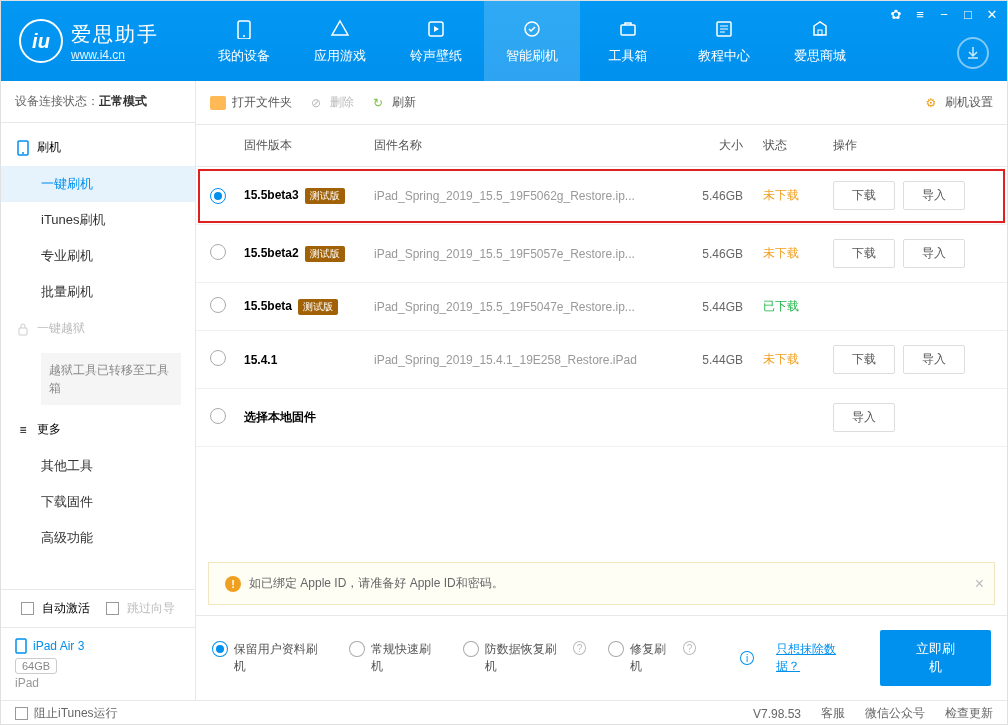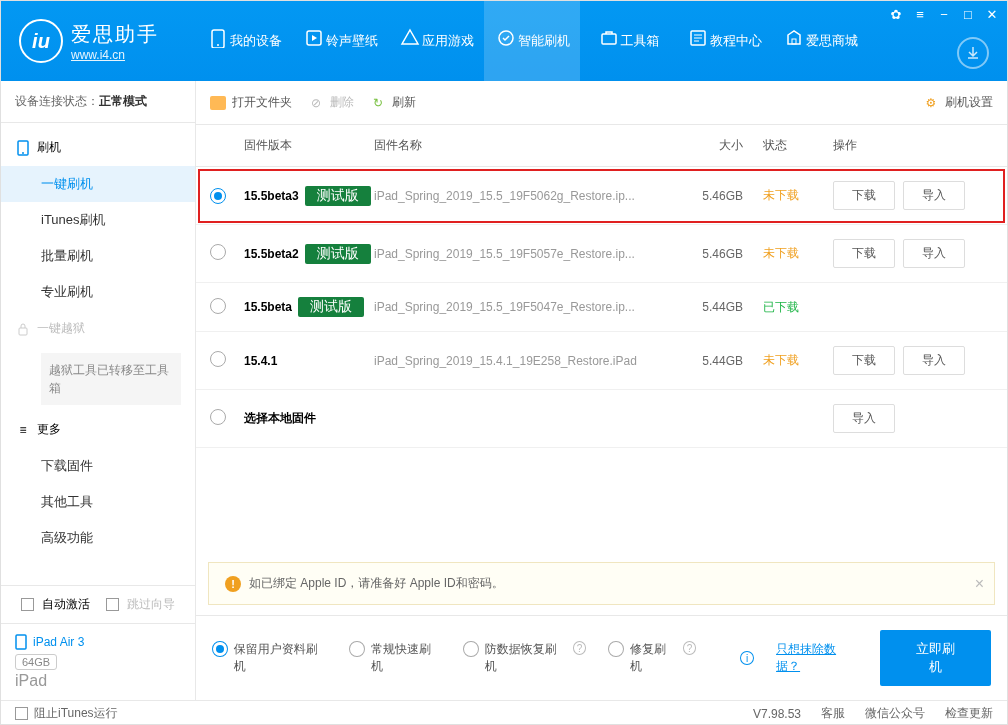--- a/index.html
+++ b/index.html
@@ -4,21 +4,21 @@
 <style>
 *{box-sizing:border-box;margin:0;padding:0;font-family:"Microsoft YaHei",Arial,sans-serif;font-size:12px}
 body{background:#fff;width:1008px;height:725px;overflow:hidden;border:1px solid #e0e0e0}
 .header{height:80px;background:linear-gradient(180deg,#0398f3,#0090ee);display:flex;align-items:center;position:relative}
 .logo-wrap{display:flex;align-items:center;padding:0 18px;width:195px}
 .logo-circle{width:44px;height:44px;border:2px solid #fff;border-radius:50%;display:flex;align-items:center;justify-content:center;color:#fff;font-size:20px;font-weight:bold;font-style:italic}
 .logo-text{margin-left:8px;color:#fff}
 .logo-title{font-size:20px;letter-spacing:2px;font-weight:500}
 .logo-sub{font-size:12px;text-decoration:underline;opacity:.9}
 .nav{display:flex;height:100%}
-.nav-item{width:96px;display:flex;align-items:center;justify-content:center;color:#fff;cursor:pointer}
+.nav-item{width:96px;display:flex;flex-direction:column;align-items:center;justify-content:center;color:#fff;cursor:pointer}
 .nav-item.active{background:rgba(255,255,255,.18)}
 .nav-ico{width:24px;height:24px;margin-bottom:6px;display:flex;align-items:center;justify-content:center}
 .nav-lbl{font-size:13px}
 .win-ctrl{position:absolute;top:4px;right:6px;display:flex;gap:6px}
 .win-ctrl span{width:18px;height:18px;color:#fff;display:flex;align-items:center;justify-content:center;font-size:13px;cursor:pointer}
 .dl-circle{position:absolute;right:18px;top:36px;width:32px;height:32px;border:2px solid rgba(255,255,255,.5);border-radius:50%;display:flex;align-items:center;justify-content:center;color:rgba(255,255,255,.8);font-size:14px}
 .body{display:flex;height:619px}
 .sidebar{width:195px;border-right:1px solid #e8e8e8;display:flex;flex-direction:column}
 .dev-status{padding:12px 14px;border-bottom:1px solid #e8e8e8;color:#666}
 .dev-status b{color:#333}
@@ -28,21 +28,21 @@
 .side-sub{padding:9px 14px 9px 40px;color:#333;font-size:13px;cursor:pointer}
 .side-sub.active{background:#e6f3fd;color:#0090ee}
 .side-note{margin:6px 14px 6px 40px;padding:8px;background:#f5f5f5;color:#888;font-size:12px;line-height:1.5}
 .side-lock{color:#bbb}
 .side-bottom{border-top:1px solid #e8e8e8}
 .sb-row{padding:10px 20px;display:flex;align-items:center;gap:8px}
 .chk{width:13px;height:13px;border:1px solid #999;display:inline-block}
 .device-info{padding:10px 14px}
 .device-name{color:#0090ee;font-size:14px;display:flex;align-items:center;gap:6px}
 .cap-badge{display:inline-block;border:1px solid #ccc;border-radius:3px;padding:1px 6px;font-size:11px;color:#888;margin-top:4px}
-.dev-type{color:#999;font-size:16px;margin-top:2px}
+.dev-type{color:#999;font-size:12px;margin-top:2px}
 .main{flex:1;display:flex;flex-direction:column}
 .toolbar{height:44px;border-bottom:1px solid #e8e8e8;display:flex;align-items:center;padding:0 14px;gap:16px}
 .tb-btn{display:flex;align-items:center;gap:6px;color:#555;cursor:pointer}
 .tb-btn.disabled{color:#bbb}
 .tb-ico{width:16px;height:16px;display:flex;align-items:center;justify-content:center}
 .folder-ico{width:16px;height:14px;background:#ffb955;border-radius:2px}
 .refresh-ico{color:#7ac143}
 .spacer{flex:1}
 .gear{color:#f0a020}
 .table-head{display:flex;padding:12px 14px;border-bottom:1px solid #e8e8e8;color:#555}
@@ -52,21 +52,21 @@
 .col-size{width:80px;text-align:right;padding-right:20px}
 .col-status{width:70px}
 .col-act{width:160px}
 .fw-list{}
 .fw-row{display:flex;align-items:center;padding:14px 14px;border-bottom:1px solid #f0f0f0}
 .fw-row.hl{outline:2px solid #e02020;outline-offset:-4px}
 .radio{width:16px;height:16px;border:1px solid #aaa;border-radius:50%;display:inline-flex;align-items:center;justify-content:center}
 .radio.on{border-color:#0090ee}
 .radio.on::after{content:"";width:8px;height:8px;background:#0090ee;border-radius:50%}
 .ver{color:#000000;font-weight:700}
-.beta-tag{display:inline-block;background:#15803d;color:#fff;font-size:14px;padding:1px 12px;border-radius:2px;margin-left:6px}
+.beta-tag{display:inline-block;background:#a16207;color:#fff;font-size:10px;padding:1px 5px;border-radius:2px;margin-left:6px}
 .fname{color:#999}
 .size{color:#666}
 .status{font-size:12px}
 .status.not{color:#f0a020}
 .status.done{color:#1fb547}
 .act-btns{display:flex;gap:8px}
 .btn{border:1px solid #ddd;background:#fff;padding:5px 18px;border-radius:2px;color:#555;cursor:pointer;font-size:12px}
 .foot-warn{display:flex;align-items:center;gap:8px;padding:12px 16px;border:1px solid #f0e6c0;background:#fffef5;margin:8px 12px 0;color:#666;position:relative}
 .warn-ico{width:16px;height:16px;background:#f0a020;border-radius:50%;color:#fff;display:flex;align-items:center;justify-content:center;font-size:11px;font-weight:bold}
 .close-x{position:absolute;right:10px;color:#bbb;font-size:16px;cursor:pointer}
@@ -96,33 +96,33 @@
           <svg width="20" height="20" viewBox="0 0 20 20">
             <rect x="4" y="2" width="12" height="18" rx="2" fill="none" stroke="#fff" stroke-width="1.5"></rect>
             <circle cx="10" cy="17" r="1" fill="#fff"></circle>
           </svg>
         </div>
         <div class="nav-lbl">我的设备</div>
       </div>
       <div class="nav-item">
         <div class="nav-ico">
           <svg width="20" height="20" viewBox="0 0 20 20">
+            <path d="M10 2l8 14H2z" fill="none" stroke="#fff" stroke-width="1.5"></path>
+          </svg>
+        </div>
+        <div class="nav-lbl">应用游戏</div>
+      </div>
+      <div class="nav-item">
+        <div class="nav-ico">
+          <svg width="20" height="20" viewBox="0 0 20 20">
             <rect x="3" y="3" width="14" height="14" rx="2" fill="none" stroke="#fff" stroke-width="1.5"></rect>
             <path d="M8 7l5 3-5 3z" fill="#fff"></path>
           </svg>
         </div>
         <div class="nav-lbl">铃声壁纸</div>
-      </div>
-      <div class="nav-item">
-        <div class="nav-ico">
-          <svg width="20" height="20" viewBox="0 0 20 20">
-            <path d="M10 2l8 14H2z" fill="none" stroke="#fff" stroke-width="1.5"></path>
-          </svg>
-        </div>
-        <div class="nav-lbl">应用游戏</div>
       </div>
       <div class="nav-item active">
         <div class="nav-ico">
           <svg width="20" height="20" viewBox="0 0 20 20">
             <path d="M10 3a7 7 0 100 14 7 7 0 000-14z" fill="none" stroke="#fff" stroke-width="1.5"></path>
             <path d="M7 10l2 2 4-4" fill="none" stroke="#fff" stroke-width="1.5"></path>
           </svg>
         </div>
         <div class="nav-lbl">智能刷机</div>
       </div>
@@ -179,40 +179,40 @@
             <svg width="12" height="16" viewBox="0 0 12 16">
               <rect x="1" y="1" width="10" height="14" rx="1" fill="none" stroke="#0090ee" stroke-width="1.5"></rect>
               <circle cx="6" cy="13" r="1" fill="#0090ee"></circle>
             </svg>
           </span>
         <span>刷机</span>
       </div>
       <div id="flash-items">
           <div class="side-sub active">一键刷机</div>
           <div class="side-sub">iTunes刷机</div>
+          <div class="side-sub">专业刷机</div>
           <div class="side-sub">批量刷机</div>
-          <div class="side-sub">专业刷机</div>
         </div>
       <div class="side-h side-lock">
         <span class="ico">
             <svg width="12" height="14" viewBox="0 0 12 14">
               <rect x="2" y="6" width="8" height="7" rx="1" fill="none" stroke="#ccc"></rect>
               <path d="M4 6V4a2 2 0 014 0v2" fill="none" stroke="#ccc"></path>
             </svg>
           </span>
         <span>一键越狱</span>
       </div>
       <div class="side-note">越狱工具已转移至工具箱</div>
       <div class="side-h">
         <span class="ico">≡</span>
         <span>更多</span>
       </div>
       <div id="more-items">
+          <div class="side-sub">其他工具</div>
           <div class="side-sub">下载固件</div>
-          <div class="side-sub">其他工具</div>
           <div class="side-sub">高级功能</div>
         </div>
     </div>
     <div class="side-bottom">
       <div class="sb-row">
         <span class="chk"></span>
         <span>自动激活</span>
         <span style="flex:1"></span>
         <span class="chk"></span>
         <span style="color:#bbb">跳过向导</span>

